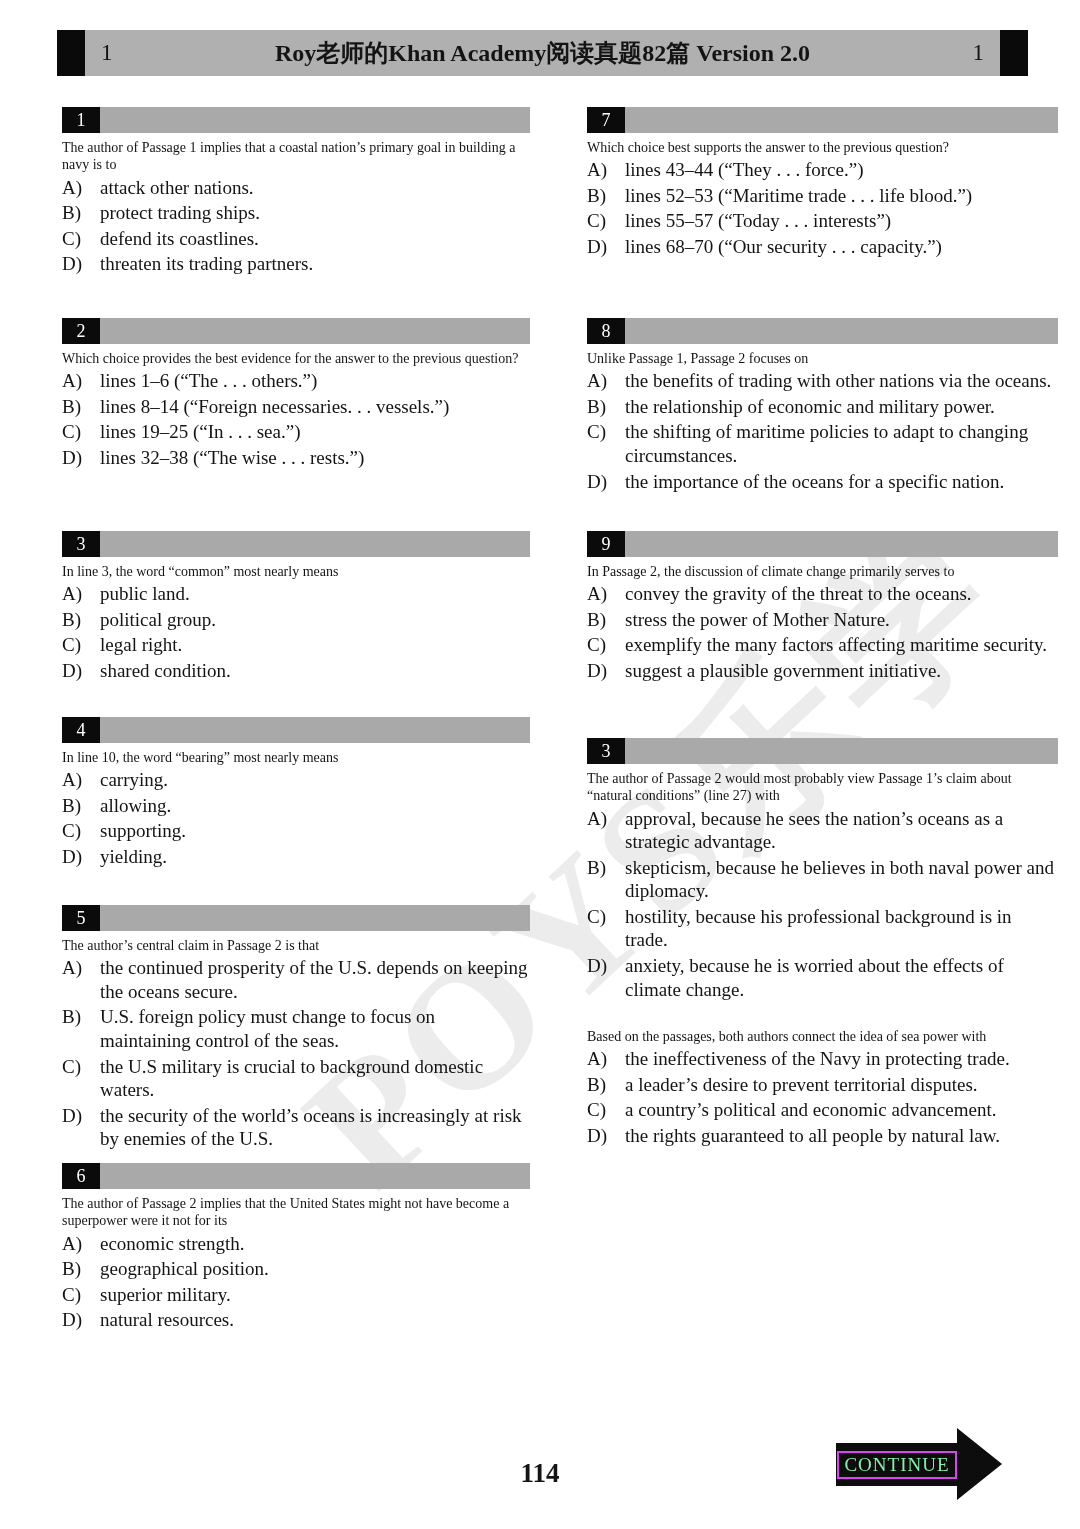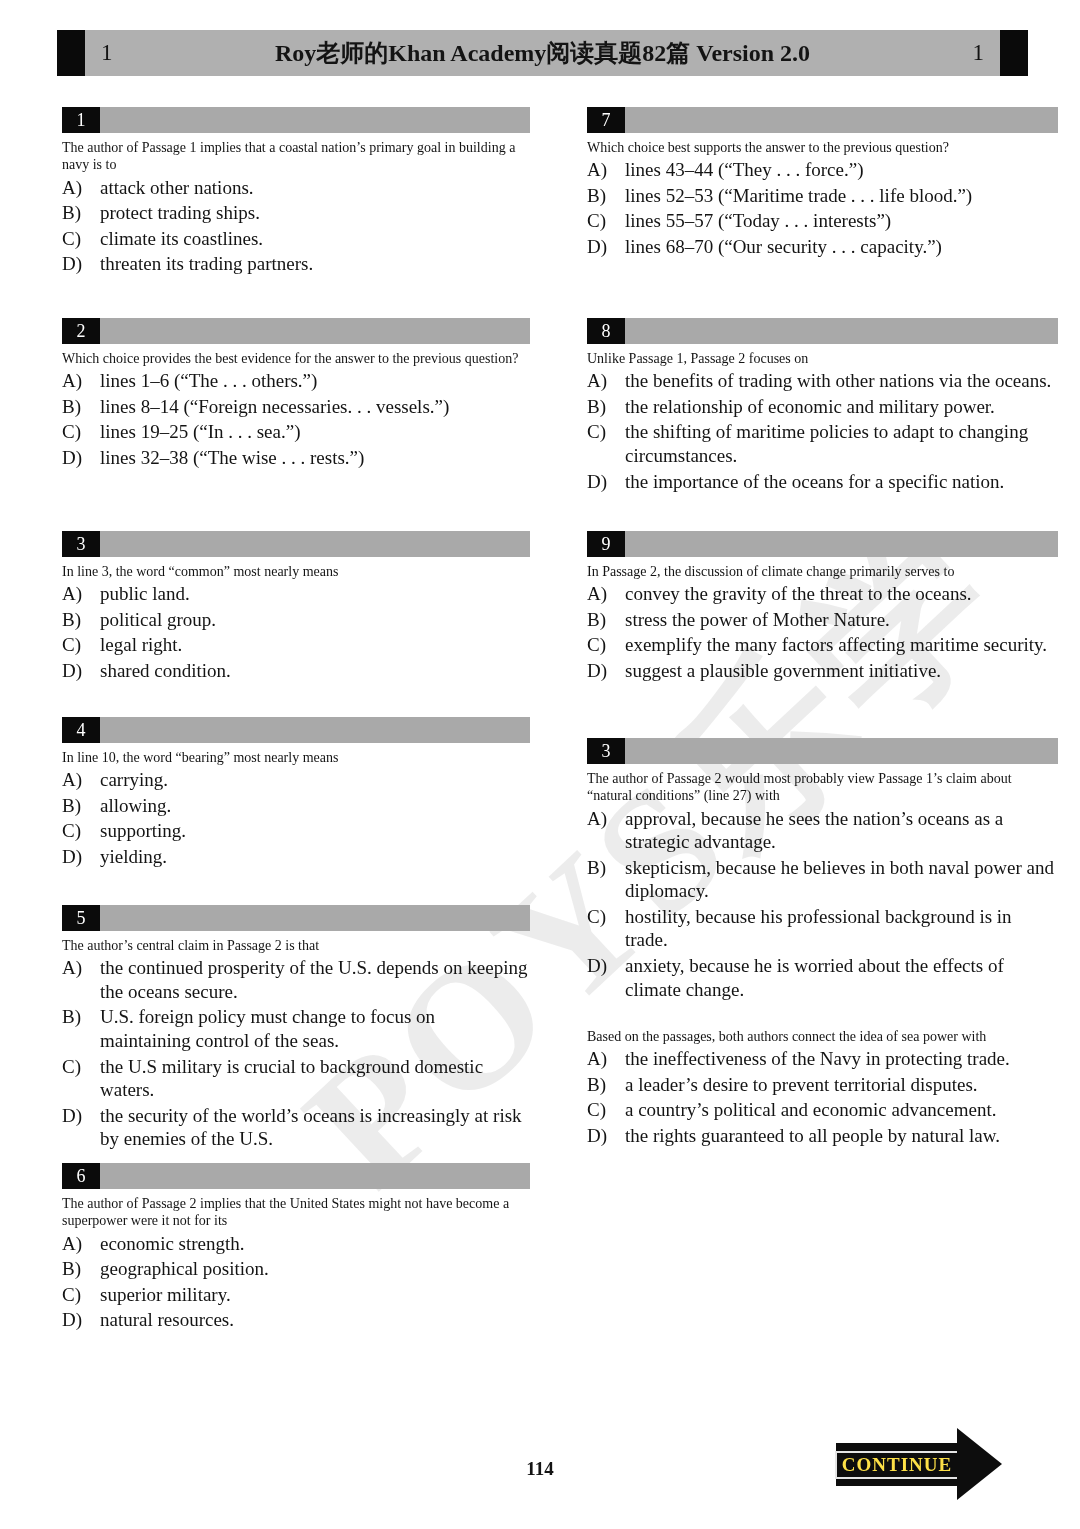--- a/index.html
+++ b/index.html
@@ -26,25 +26,25 @@
   .q.R{left:587px;width:471px;}
   .qbar{position:relative;height:26px;background:#a9a9a9;}
   .qnum{position:absolute;left:0;top:0;width:38px;height:26px;background:#0b0b0b;
     color:#ffffff;font-size:18px;display:flex;align-items:center;justify-content:center;}
   .stem{margin:6px 0 1px 0;font-size:14px;line-height:1.24;}
   .choice{display:flex;font-size:19px;line-height:1.24;margin-top:2px;}
   .clabel{flex:0 0 31px;}
   .ctext{flex:1;margin-left:7px;}
   
   .pagenum{position:absolute;top:1458px;left:0;width:1080px;text-align:center;
-    font-size:19px;font-weight:bold;z-index:1;}
+    font-size:27px;font-weight:bold;z-index:1;}
   .continue{position:absolute;left:836px;top:1428px;width:166px;height:72px;z-index:1;}
   .cont-body{position:absolute;left:0;top:15px;width:122px;height:43px;background:#0d0d0d;
     display:flex;align-items:center;justify-content:center;}
-  .cont-inner{border:2px solid #e5e5e5;padding:1px 5px;color:#fde047;font-weight:bold;
+  .cont-inner{border:2px solid #d946ef;padding:1px 5px;color:#86efac;font-weight:normal;
     font-size:19px;letter-spacing:1px;white-space:nowrap;}
   .cont-head{position:absolute;left:121px;top:0;width:0;height:0;
     border-top:36px solid transparent;border-bottom:36px solid transparent;
     border-left:45px solid #0d0d0d;}
 </style>
 </head>
 <body>
 
 <div class="header">
   <div class="hsq left"></div>
@@ -64,21 +64,21 @@
   <div class="choice">
       <span class="clabel">A)</span>
       <span class="ctext">attack other nations.</span>
     </div>
   <div class="choice">
       <span class="clabel">B)</span>
       <span class="ctext">protect trading ships.</span>
     </div>
   <div class="choice">
       <span class="clabel">C)</span>
-      <span class="ctext">climate its coastlines.</span>
+      <span class="ctext">defend its coastlines.</span>
     </div>
   <div class="choice">
       <span class="clabel">D)</span>
       <span class="ctext">threaten its trading partners.</span>
     </div>
 </section>
 
 <section class="q L" style="top:318px">
   <div class="qbar">
     <span class="qnum">2</span>

